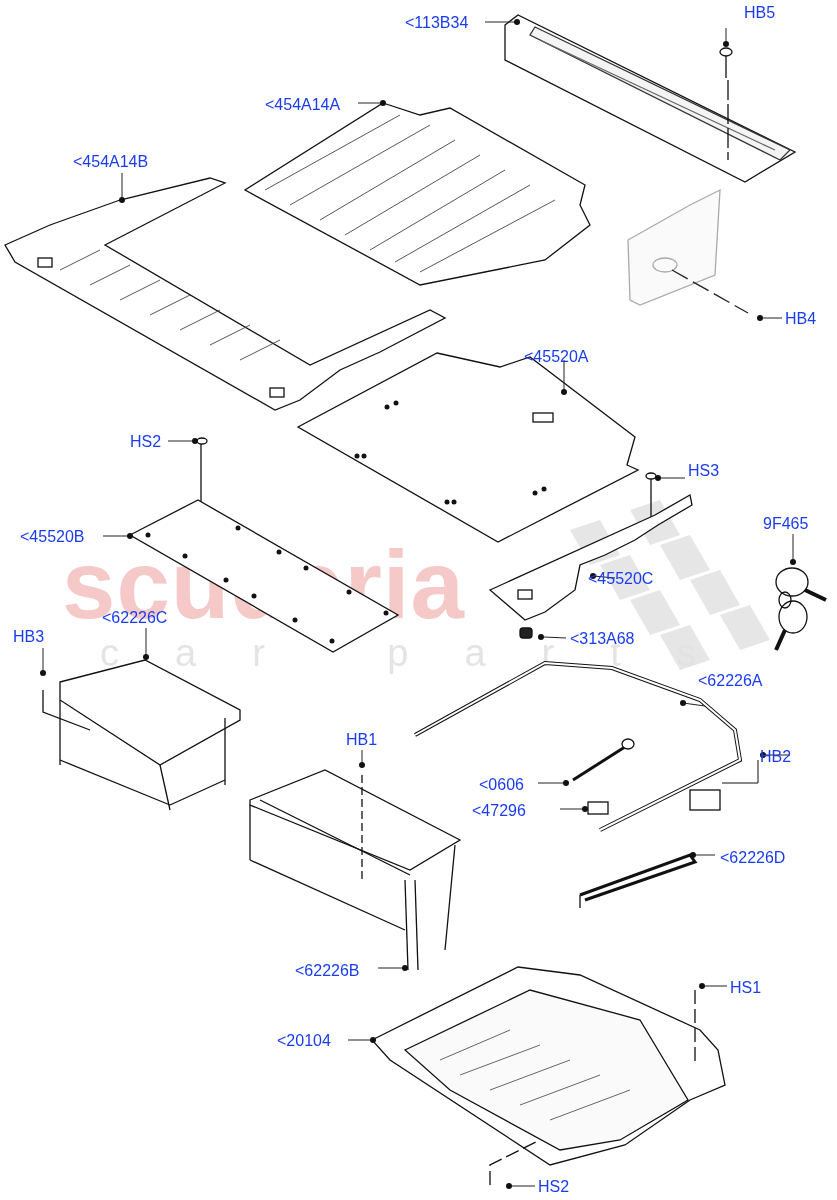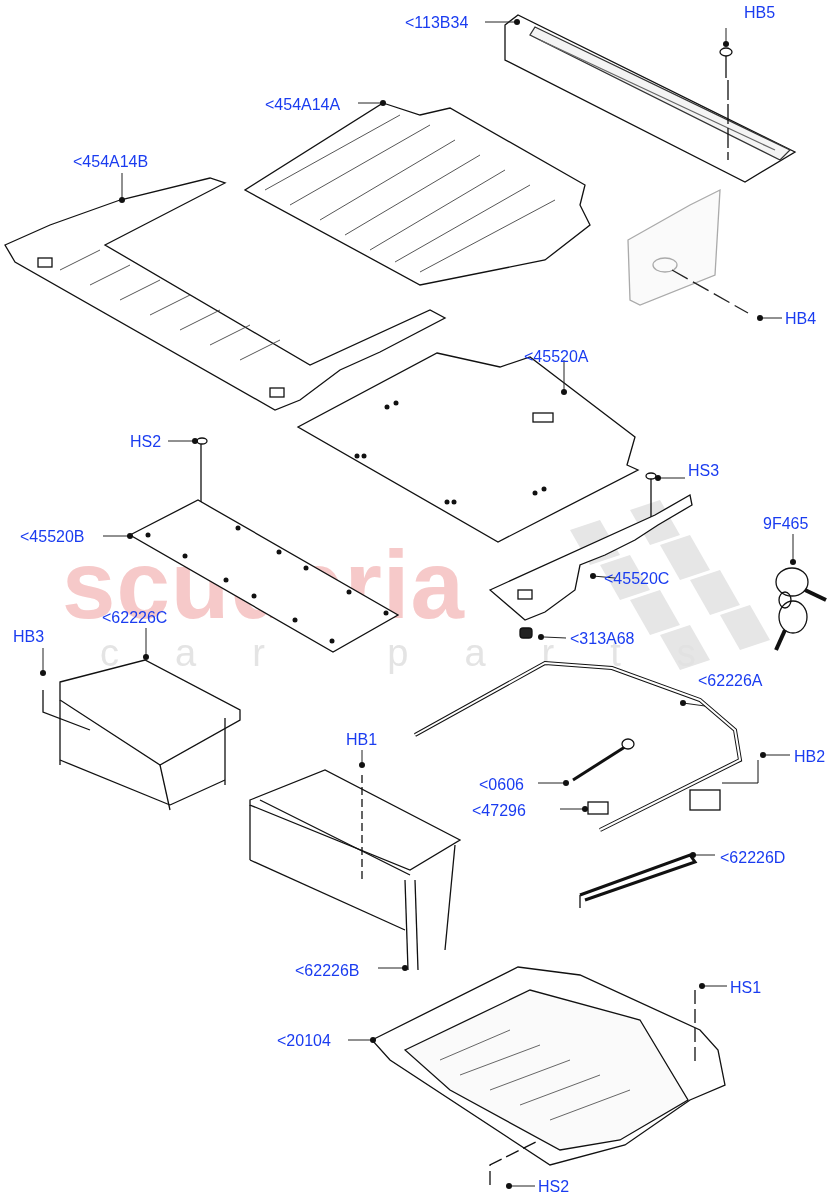--- a/index.html
+++ b/index.html
@@ -253,27 +253,27 @@
   <div class="lbl" style="left:405px;top:14px">&lt;113B34</div>
   <div class="lbl" style="left:744px;top:4px">HB5</div>
   <div class="lbl" style="left:265px;top:96px">&lt;454A14A</div>
   <div class="lbl" style="left:73px;top:153px">&lt;454A14B</div>
   <div class="lbl" style="left:785px;top:310px">HB4</div>
   <div class="lbl" style="left:524px;top:348px">&lt;45520A</div>
   <div class="lbl" style="left:130px;top:433px">HS2</div>
   <div class="lbl" style="left:688px;top:462px">HS3</div>
   <div class="lbl" style="left:20px;top:528px">&lt;45520B</div>
   <div class="lbl" style="left:763px;top:515px">9F465</div>
-  <div class="lbl" style="left:604px;top:570px">&lt;45520C</div>
+  <div class="lbl" style="left:588px;top:570px">&lt;45520C</div>
   <div class="lbl" style="left:102px;top:609px">&lt;62226C</div>
   <div class="lbl" style="left:570px;top:630px">&lt;313A68</div>
   <div class="lbl" style="left:13px;top:628px">HB3</div>
   <div class="lbl" style="left:698px;top:672px">&lt;62226A</div>
   <div class="lbl" style="left:346px;top:731px">HB1</div>
-  <div class="lbl" style="left:794px;top:748px">HB2</div>
+  <div class="lbl" style="left:760px;top:748px">HB2</div>
   <div class="lbl" style="left:479px;top:776px">&lt;0606</div>
   <div class="lbl" style="left:472px;top:802px">&lt;47296</div>
   <div class="lbl" style="left:720px;top:849px">&lt;62226D</div>
   <div class="lbl" style="left:295px;top:962px">&lt;62226B</div>
   <div class="lbl" style="left:730px;top:979px">HS1</div>
   <div class="lbl" style="left:277px;top:1032px">&lt;20104</div>
   <div class="lbl" style="left:538px;top:1178px">HS2</div>
 </div>
 
 </body></html>

